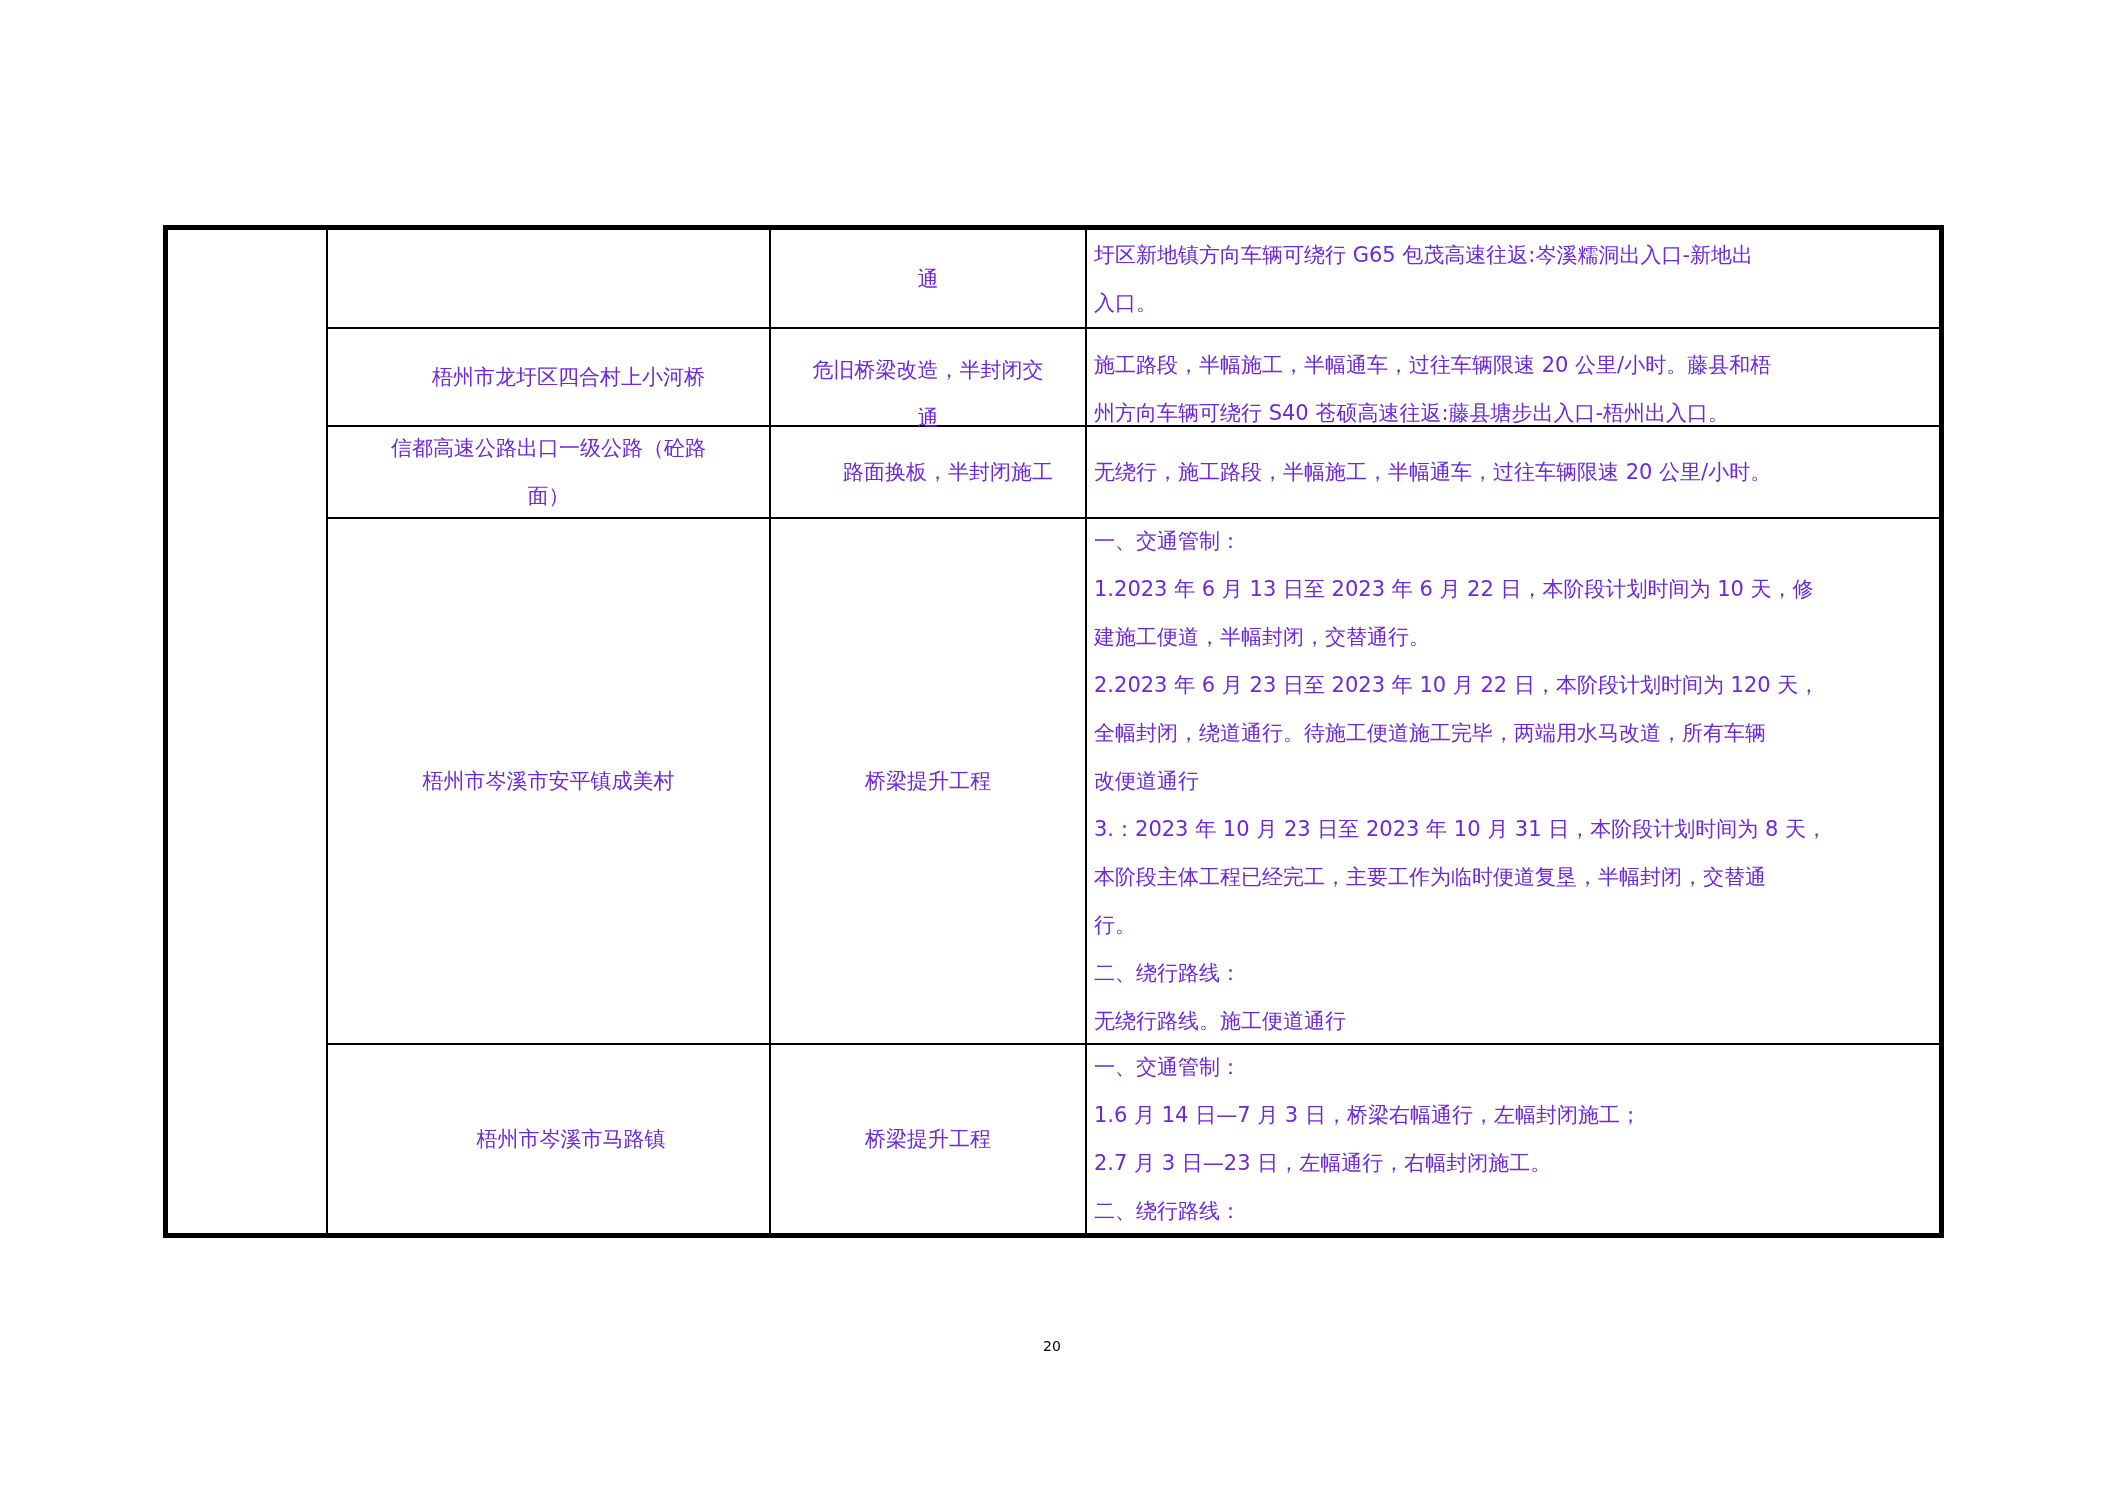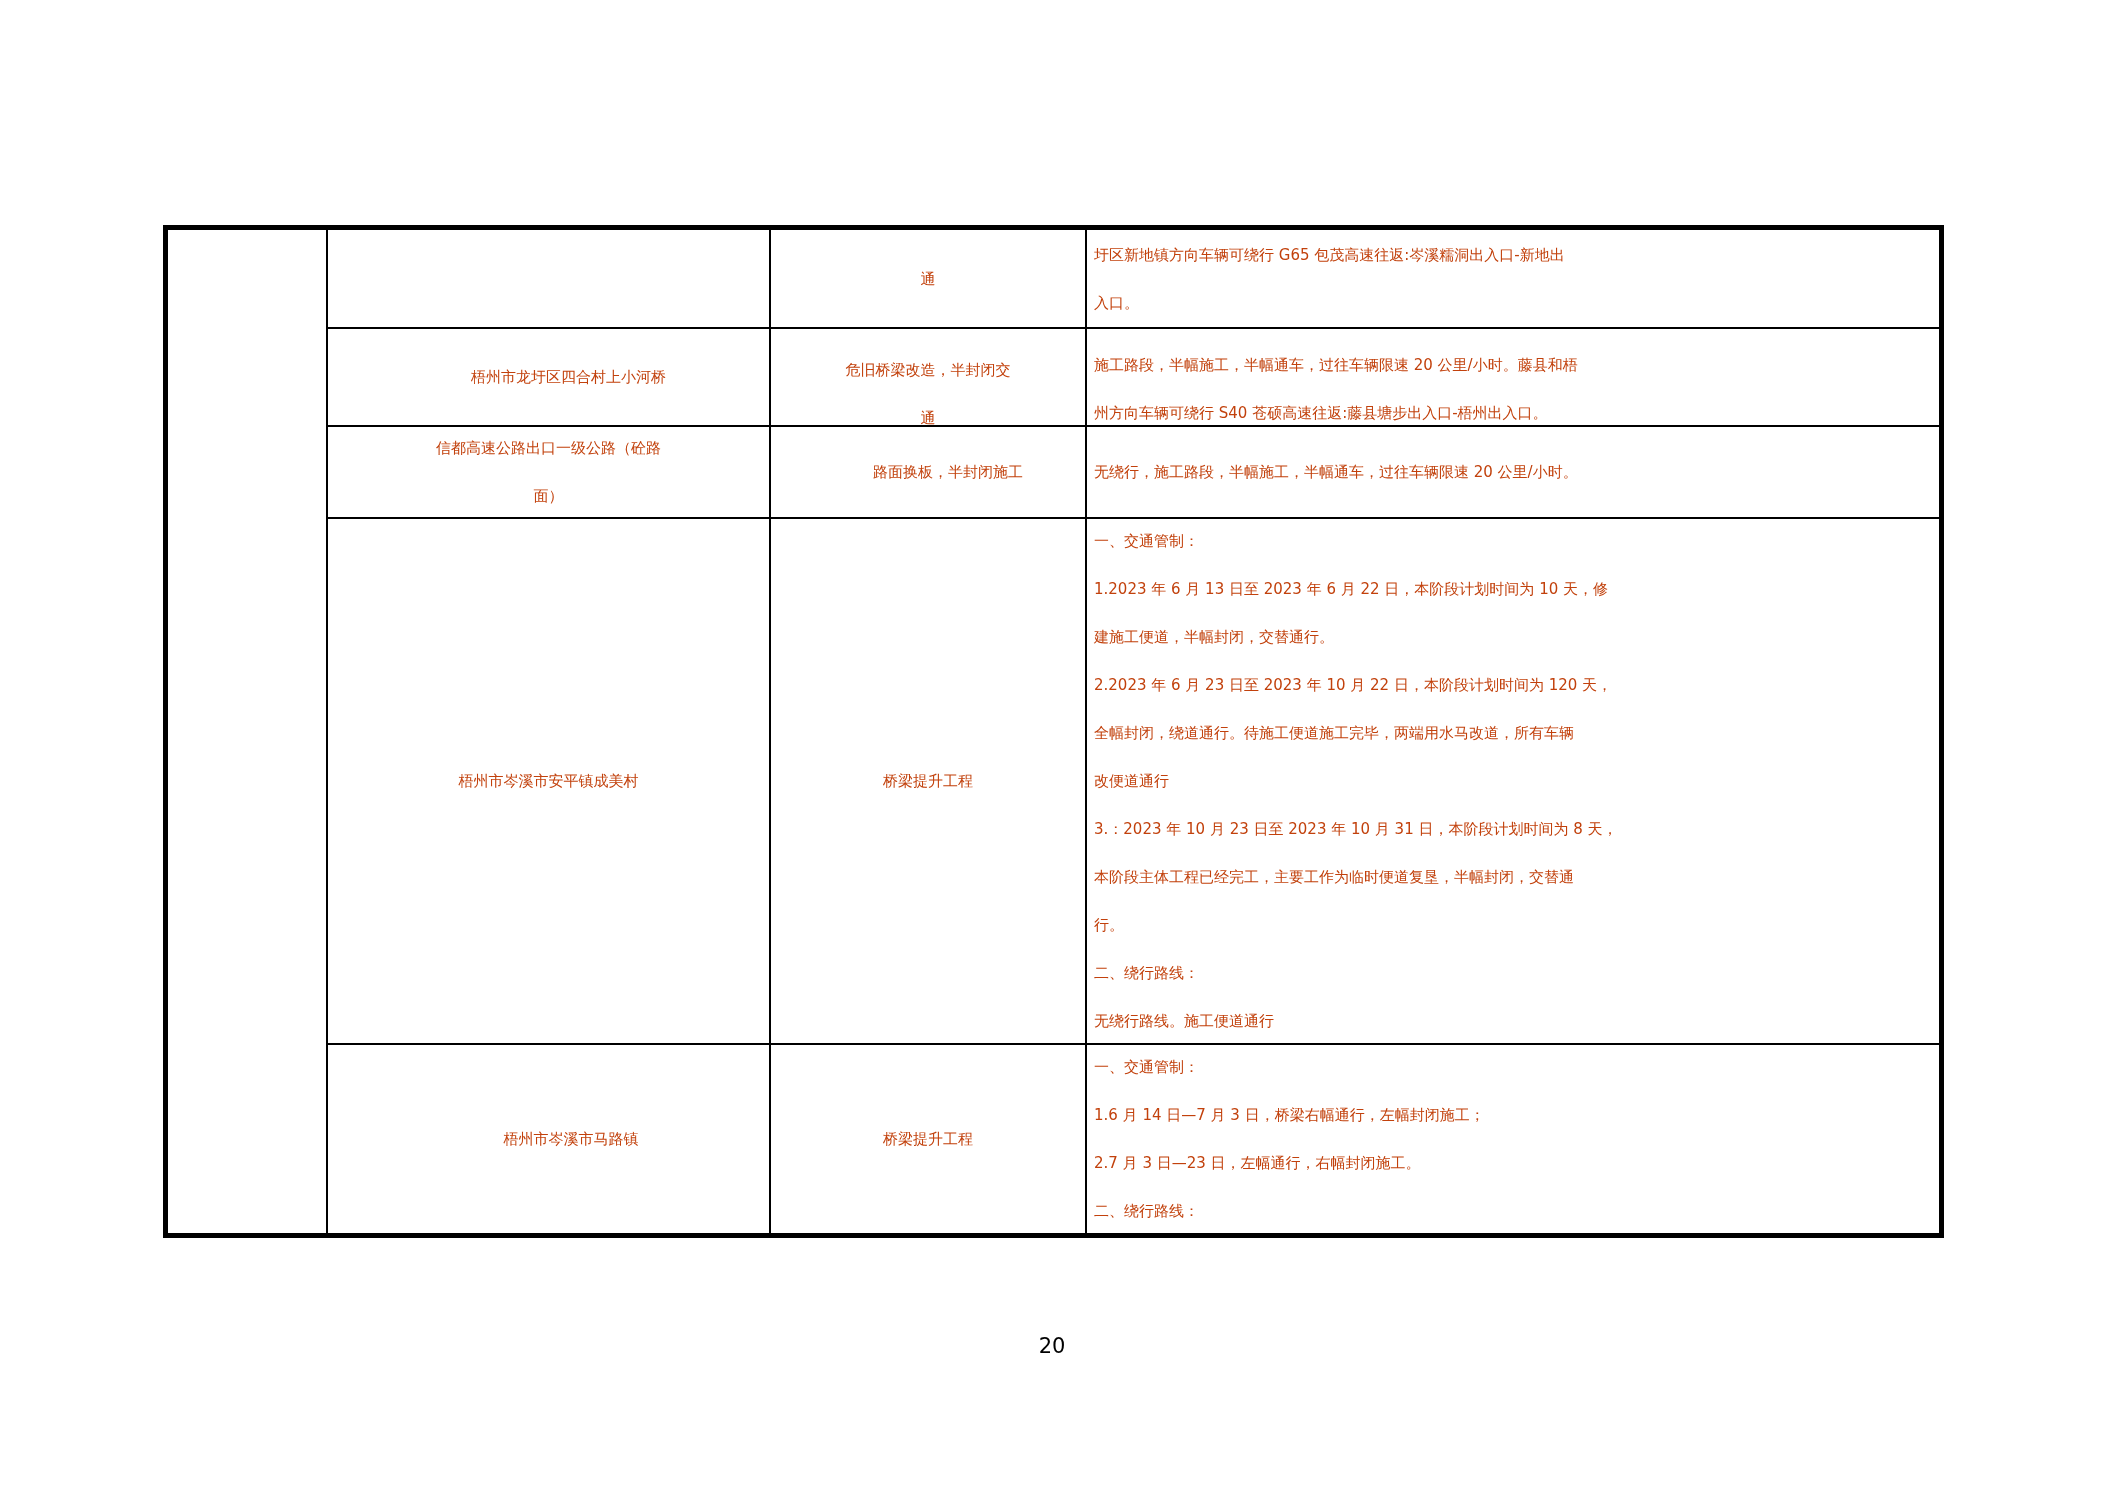--- a/index.html
+++ b/index.html
@@ -58,31 +58,31 @@
     align-items: center;
     text-align: center;
   }
   .cell.left {
     align-items: flex-start;
     text-align: left;
     padding-left: 7px;
   }
   .tline {
     white-space: pre;
-    font-size: 15px;
+    font-size: 21px;
     line-height: 48px;
-    color: #c2410c;
+    color: #6d28d9;
   }
   .page-number {
     position: absolute;
     left: 0;
     top: 1334px;
     width: 100%;
     text-align: center;
-    font-size: 21px;
+    font-size: 14px;
     line-height: 24px;
     color: #000000;
   }
 </style>
 </head>
 <body>
 
 <div class="page">
 
   <div class="table-frame">

